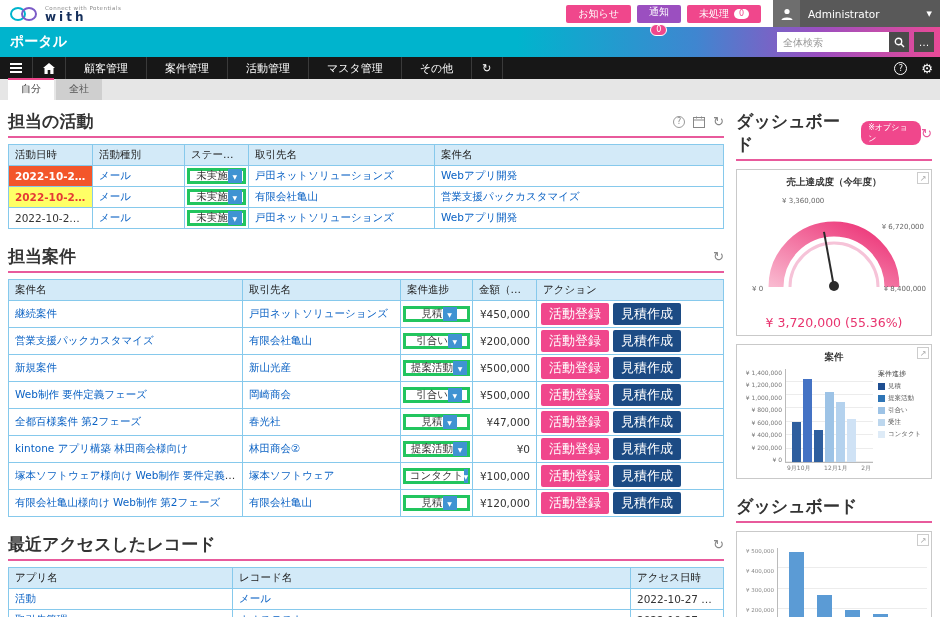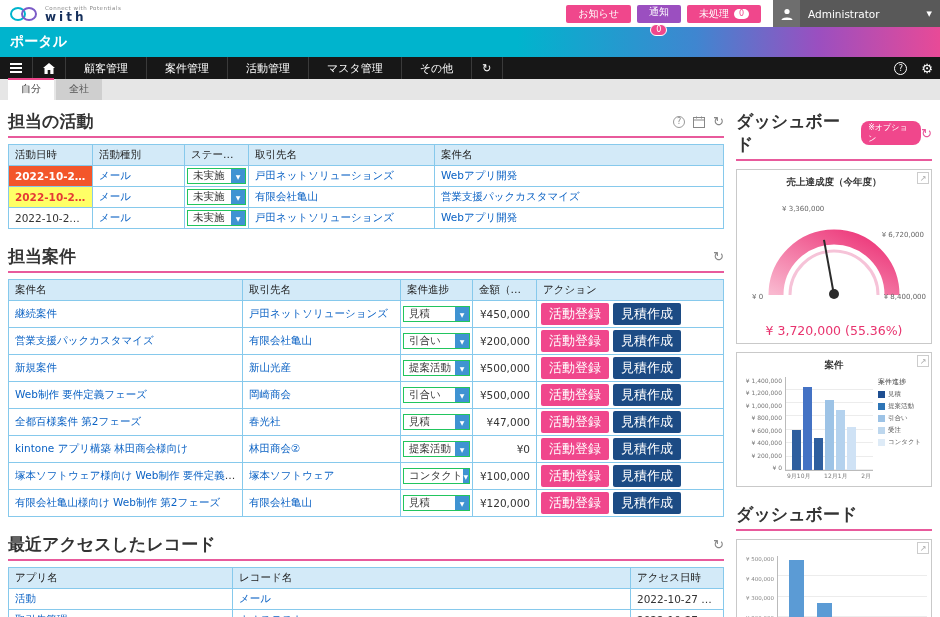--- a/index.html
+++ b/index.html
@@ -77,21 +77,21 @@
   .cal { cursor: pointer; }
 
   table.grid { width: 100%; border-collapse: collapse; font-size: 10.5px; margin: 6px 0 16px; table-layout: fixed; }
   .grid th, .grid td { border: 1px solid #86c9ec; padding: 3px 6px; text-align: left;
                        overflow: hidden; white-space: nowrap; text-overflow: ellipsis; }
   .grid th { background: #d3eaf8; font-weight: normal; color: #222; }
   .grid a { color: #0b62c4; text-decoration: none; cursor: pointer; }
   .dtcell.overdue { background: #f3562a; color: #fff; font-weight: bold; }
   .dtcell.today { background: #ffff66; color: #e53935; font-weight: bold; }
   .ddcell { padding: 1px 2px !important; }
-  .dd { display: flex; align-items: center; justify-content: space-between; border: 1px solid #22c55e;
+  .dd { display: flex; align-items: center; justify-content: center; border: 3px solid #22c55e;
         background: #fff; height: 16px; padding-left: 5px; cursor: pointer; }
   .ddbtn { width: 14px; height: 14px; background: #3f93d2; color: #fff; font-size: 6px;
            display: flex; align-items: center; justify-content: center; }
   .amt { text-align: right !important; }
   .actcell { padding: 2px 4px !important; }
   .btn-pink-s, .btn-navy-s { border: none; color: #fff; font-size: 13px; padding: 2px 8px;
         border-radius: 2px; cursor: pointer; font-family: inherit; margin-right: 4px; }
   .btn-pink-s { background: #f0478c; }
   .btn-navy-s { background: #1c4b84; }
 
@@ -102,21 +102,21 @@
   .badge-opt { background: #f0478c; color: #fff; font-size: 8px; padding: 1px 7px;
                border-radius: 8px; margin-left: 8px; }
   .dash-head .ref { margin-left: auto; }
   .card { border: 1px solid #c9c9c9; background: #fff; margin-top: 8px; position: relative;
           padding: 6px 4px 5px; }
   .expand { position: absolute; top: 2px; right: 2px; width: 12px; height: 12px; border: 1px solid #ccc;
             color: #aaa; font-size: 8px; display: flex; align-items: center; justify-content: center;
             cursor: pointer; background: #fff; }
   .card-title { text-align: center; font-size: 9.5px; font-weight: bold; color: #333; }
 
-  .gauge { position: relative; width: 156px; height: 92px; margin: 20px auto 0; }
+  .gauge { position: relative; width: 156px; height: 92px; margin: 12px auto 0; }
   .needle { position: absolute; left: 77px; bottom: 6px; width: 2px; height: 56px; background: #2b2b2b;
             transform-origin: 50% 100%; }
   .pivot { position: absolute; left: 73px; bottom: 2px; width: 10px; height: 10px; border-radius: 50%;
            background: #2b2b2b; }
   .gl { position: absolute; font-size: 7px; color: #666; }
   .gl40 { top: -4px; left: 26px; }
   .gl80 { top: 22px; right: -12px; }
   .glmin { bottom: 0; left: -4px; }
   .glmax { bottom: 0; right: -14px; }
   .gauge-val { color: #e8336e; font-size: 12.5px; text-align: center; margin-top: 22px; }
@@ -181,20 +181,32 @@
             </svg>
         </span>
         <span class="username">Administrator</span>
         <span class="caret">▼</span>
       </div>
     </div>
   </header>
 
   <div class="portalbar">
     <div class="portal-title">ポータル</div>
+    <div class="portal-right">
+      <div class="searchwrap">
+        <input class="search" placeholder="全体検索" style="">
+        <button class="sq">
+          <svg width="11" height="11" viewBox="0 0 11 11">
+            <circle cx="4.5" cy="4.5" r="3.2" fill="none" stroke="#fff" stroke-width="1.4"></circle>
+            <line x1="7" y1="7" x2="10" y2="10" stroke="#fff" stroke-width="1.4"></line>
+          </svg>
+        </button>
+      </div>
+      <button class="sq">…</button>
+    </div>
   </div>
 
   <nav class="navbar">
     <div class="nav-cell">
       <span class="hbars">
           <span></span>
           <span></span>
           <span></span>
         </span>
     </div>

